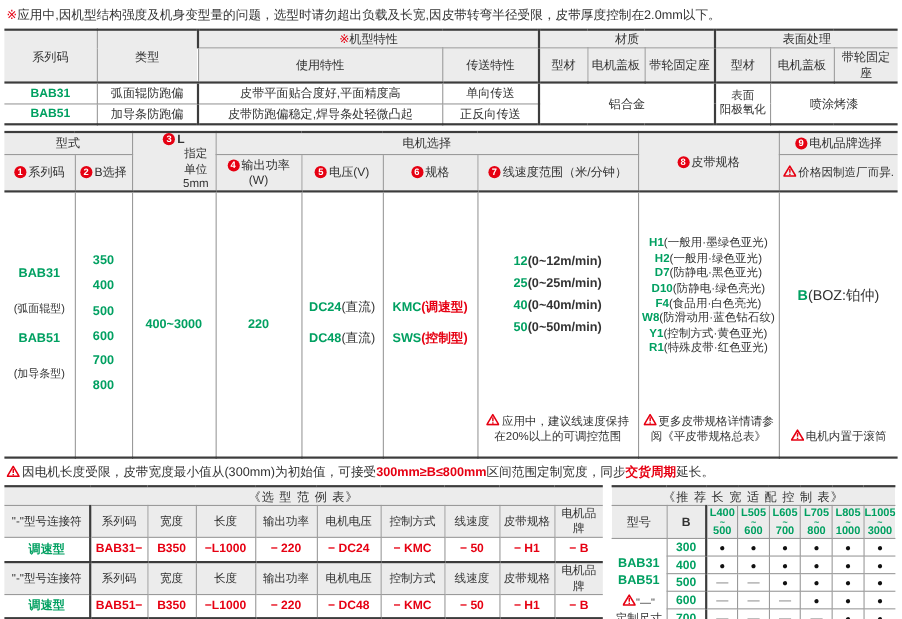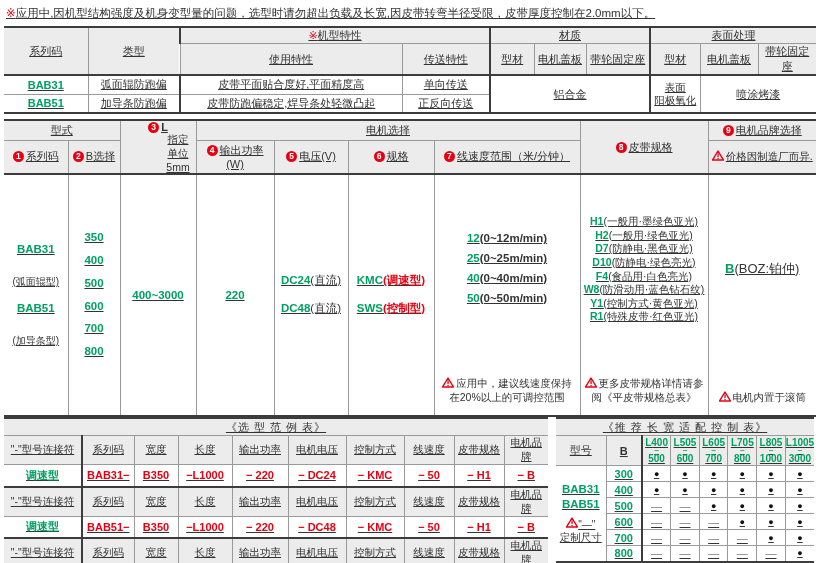--- a/index.html
+++ b/index.html
@@ -1,17 +1,17 @@
 <!DOCTYPE html>
 <html><head>
 <meta charset="utf-8">
 <style>
   html,body{margin:0;padding:0;background:#fff;}
   body{font-family:"Liberation Sans","DejaVu Sans",sans-serif;color:#333;}
-  .page{width:820px;height:563px;box-sizing:border-box;padding:4px;overflow:hidden;background:#fff;text-decoration:underline;}
+  .page{width:820px;height:563px;box-sizing:border-box;padding:4px;overflow:hidden;background:#fff;}
   table{border-collapse:collapse;table-layout:fixed;width:812px;}
   td{border:1px solid #9a9a9a;text-align:center;vertical-align:middle;font-size:11px;color:#333;padding:0 2px;overflow:hidden;}
   table.outer{border-top:2px solid #3c3c3c;border-bottom:2px solid #3c3c3c;}
   td:first-child{border-left:0;} td:last-child{border-right:0;}
   .hd td{background:#ececec;}
   .g{color:#00a061;font-weight:bold;}
   .rd{color:#e60012;font-weight:bold;}
   .dk{color:#333;font-weight:normal;}
   .dkb{color:#333;font-weight:bold;}
   .r{color:#e60012;}
@@ -261,20 +261,27 @@
         <div class="bnote"><span class="warn-slot"><svg width="12" height="11" viewBox="0 0 20 18">
                   <path d="M10 1.5 L19 16.5 H1 Z" fill="none" stroke="#e60012" stroke-width="2.4" stroke-linejoin="round"></path>
                   <rect x="9" y="5.5" width="2.2" height="6" fill="#e60012"></rect>
                   <rect x="9" y="13" width="2.2" height="2.2" fill="#e60012"></rect>
                 </svg></span><span>电机内置于滚筒</span></div>
       </td>
     </tr>
   </tbody>
     </table>
 
+  <div class="widthnote">
+    <span class="warn-slot"><svg width="12" height="11" viewBox="0 0 20 18">
+          <path d="M10 1.5 L19 16.5 H1 Z" fill="none" stroke="#e60012" stroke-width="2.4" stroke-linejoin="round"></path>
+          <rect x="9" y="5.5" width="2.2" height="6" fill="#e60012"></rect>
+          <rect x="9" y="13" width="2.2" height="2.2" fill="#e60012"></rect>
+        </svg></span><span>因电机长度受限，皮带宽度最小值从(300mm)为初始值，可接受</span><span class="rd">300mm≥B≤800mm</span><span>区间范围定制宽度，同步</span><span class="rd">交货周期</span><span>延长。</span>
+  </div>
 
   <div class="bottom">
     <table class="t3 outer">
       <colgroup>
           <col style="width:78px">
           <col style="width:52px">
           <col style="width:44px">
           <col style="width:54px">
           <col style="width:56px">
           <col style="width:58px">

